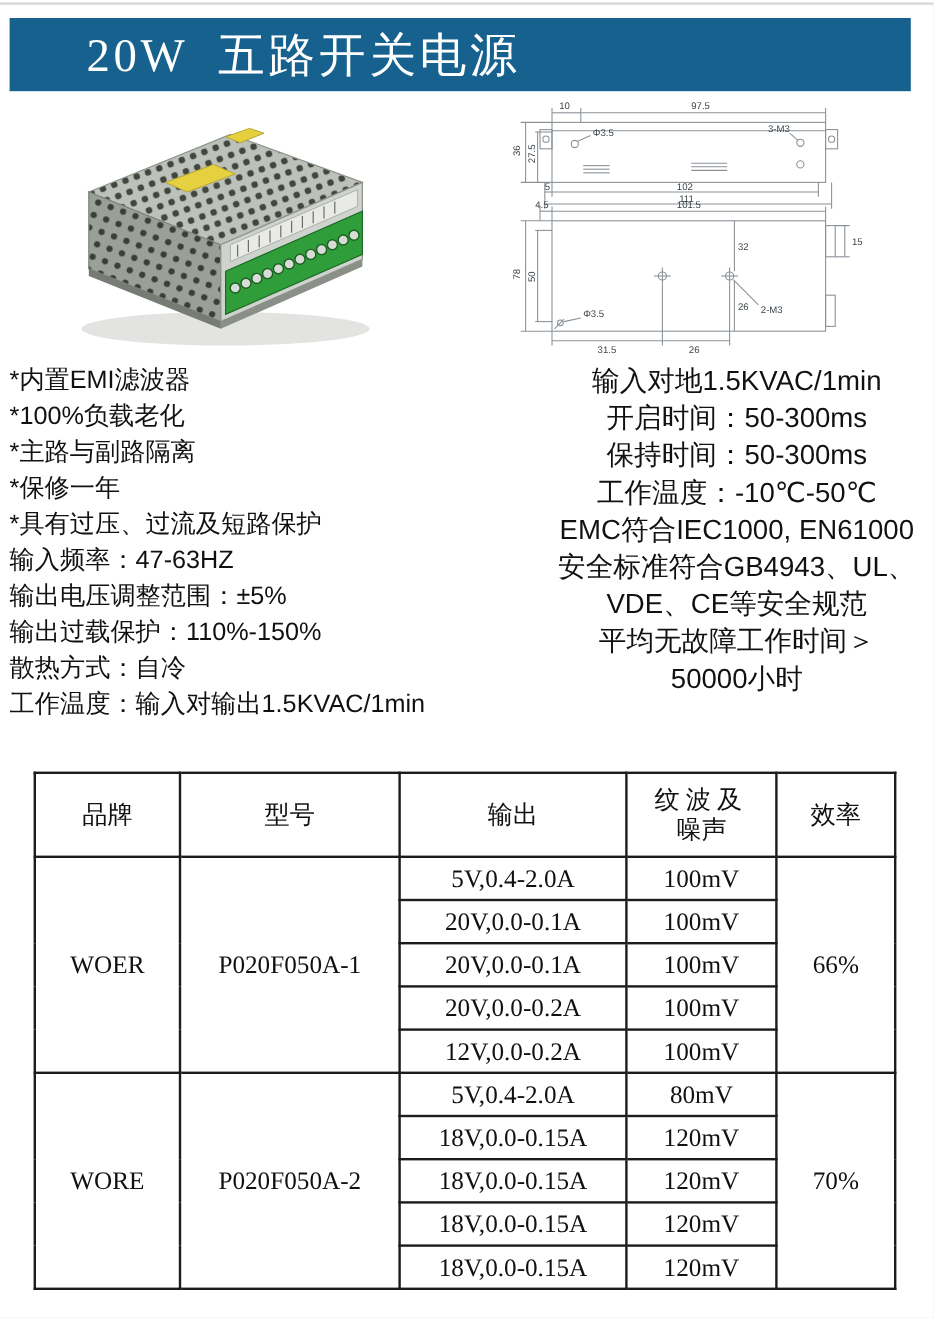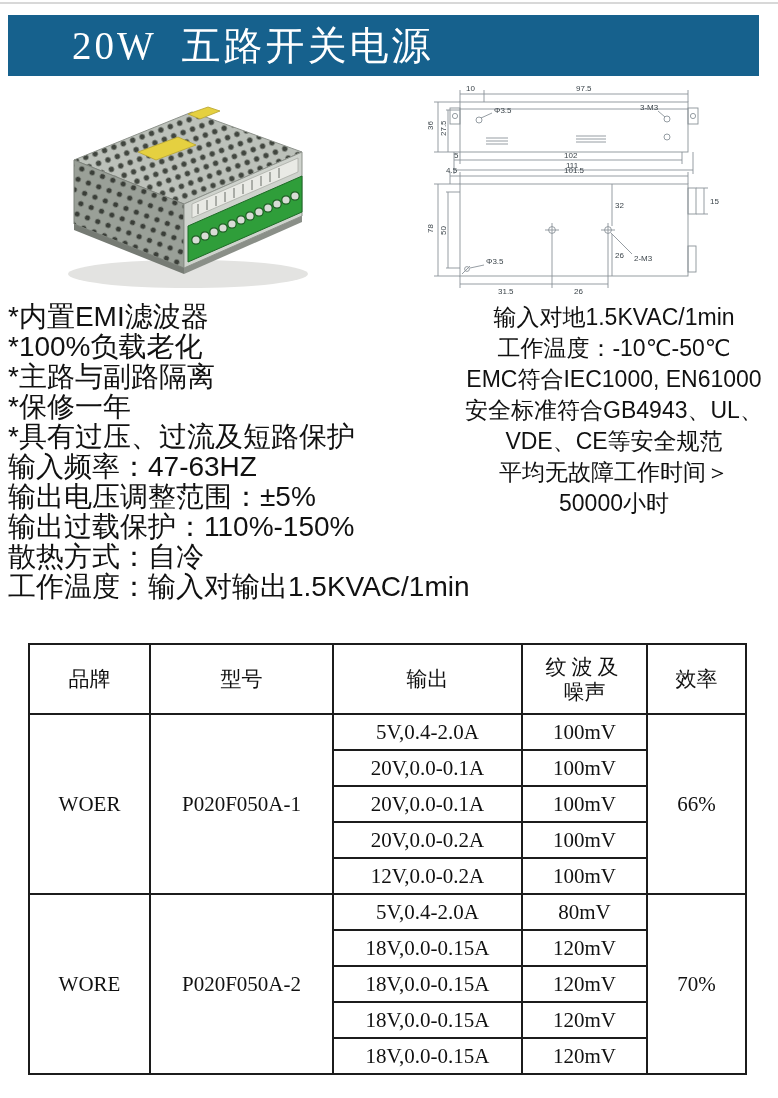--- a/index.html
+++ b/index.html
@@ -18,21 +18,21 @@
     margin-left:64px;color:#ffffff;font-size:39px;letter-spacing:3px;
     font-family:"Liberation Serif","DejaVu Serif",serif;font-weight:500;
     white-space:pre;
   }
   
   .photo-wrap{position:absolute;left:46px;top:92px;width:270px;height:200px;}
   .drawing-wrap{position:absolute;left:400px;top:80px;width:375px;height:215px;}
   
   .specs-left{
     position:absolute;left:8px;top:302px;width:442px;
-    font-size:28px;line-height:30px;font-weight:500;white-space:nowrap;
+    font-size:21px;line-height:30px;font-weight:500;white-space:nowrap;
   }
   .specs-right{
     position:absolute;left:452px;top:302px;width:324px;
     font-size:23px;line-height:31px;font-weight:500;white-space:nowrap;text-align:center;
   }
   .specs-left p,.specs-right p{margin:0;padding:0;}
   
   table.spec-table{
     position:absolute;left:28px;top:643px;border-collapse:collapse;table-layout:fixed;
     font-family:"Liberation Serif","DejaVu Serif",serif;font-size:21px;
@@ -245,20 +245,22 @@
     <p>*具有过压、过流及短路保护</p>
     <p>输入频率：47-63HZ</p>
     <p>输出电压调整范围：±5%</p>
     <p>输出过载保护：110%-150%</p>
     <p>散热方式：自冷</p>
     <p>工作温度：输入对输出1.5KVAC/1min</p>
   </div>
 
   <div class="specs-right">
     <p>输入对地1.5KVAC/1min</p>
+    <p>开启时间：50-300ms</p>
+    <p>保持时间：50-300ms</p>
     <p>工作温度：-10℃-50℃</p>
     <p>EMC符合IEC1000, EN61000</p>
     <p>安全标准符合GB4943、UL、</p>
     <p>VDE、CE等安全规范</p>
     <p>平均无故障工作时间＞</p>
     <p>50000小时</p>
   </div>
 
   <table class="spec-table">
     <colgroup>

